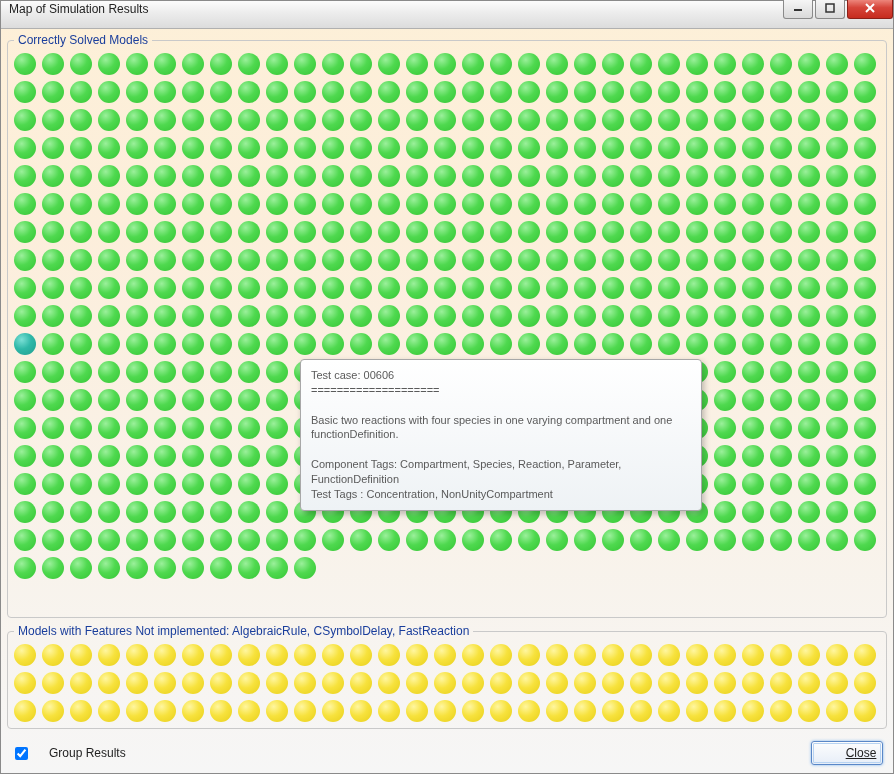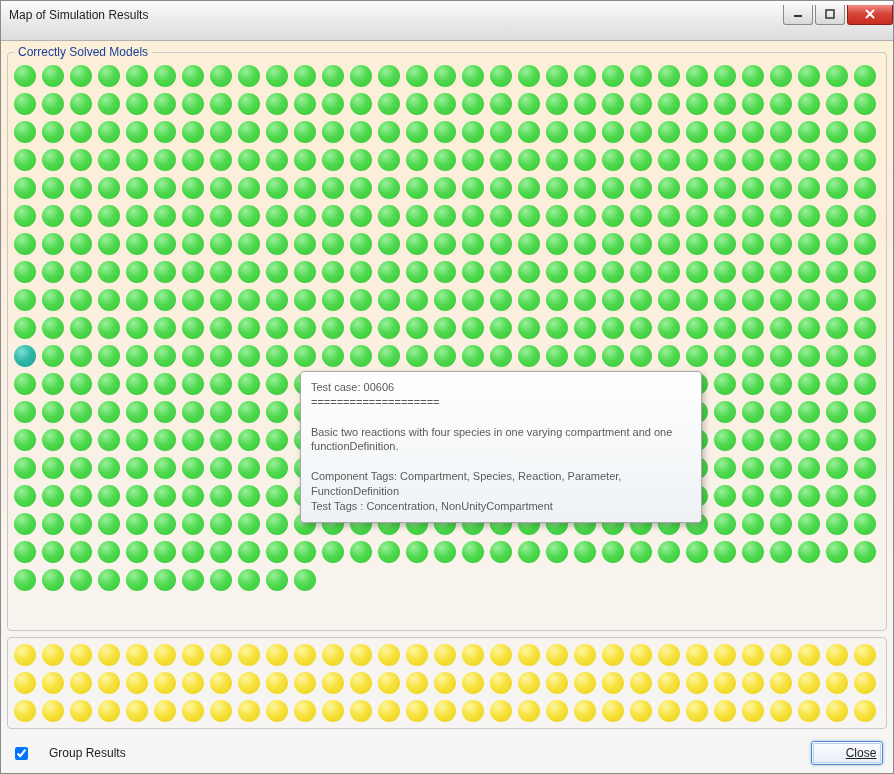--- a/index.html
+++ b/index.html
@@ -14,21 +14,21 @@
   }
   .window {
     width: 894px;
     height: 774px;
     background: linear-gradient(to bottom, #fdf0d8 0%, #fceedb 30%, #f6f6f6 100%);
     border: 1px solid #8a8a8a;
     display: flex;
     flex-direction: column;
   }
   .titlebar {
-    height: 40px;
+    height: 28px;
     background: linear-gradient(to bottom, #fcfcfc 0%, #ececec 45%, #dcdcdc 100%);
     border-bottom: 1px solid #b0b0b0;
     display: flex;
     align-items: center;
     padding: 0 0 12px 8px;
   }
   .titlebar .title {
     flex: 1;
     color: #222;
     font-size: 12px;
@@ -732,20 +732,21 @@
 ====================
 
 Basic two reactions with four species in one varying compartment and one functionDefinition.
 
 Component Tags: Compartment, Species, Reaction, Parameter, FunctionDefinition
 Test Tags          : Concentration, NonUnityCompartment</div>
       </div>
     </fieldset>
 
     <fieldset class="group bottom">
+      <legend>Models with Features Not implemented: AlgebraicRule, CSymbolDelay, FastReaction</legend>
       <div class="dotgrid" id="grid-yellow">
           <div class="dot yellow"></div>
           <div class="dot yellow"></div>
           <div class="dot yellow"></div>
           <div class="dot yellow"></div>
           <div class="dot yellow"></div>
           <div class="dot yellow"></div>
           <div class="dot yellow"></div>
           <div class="dot yellow"></div>
           <div class="dot yellow"></div>

